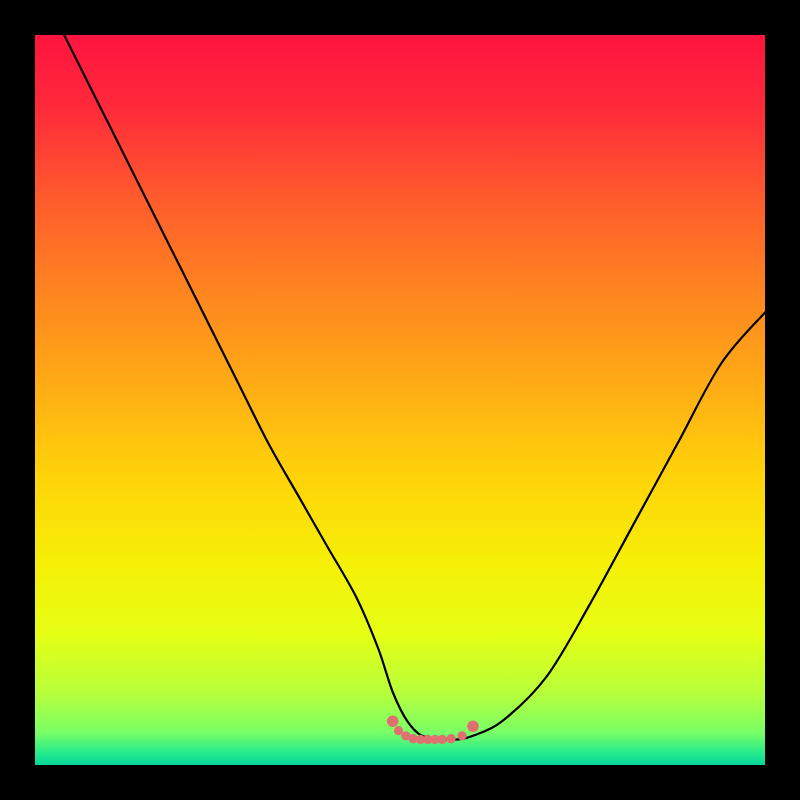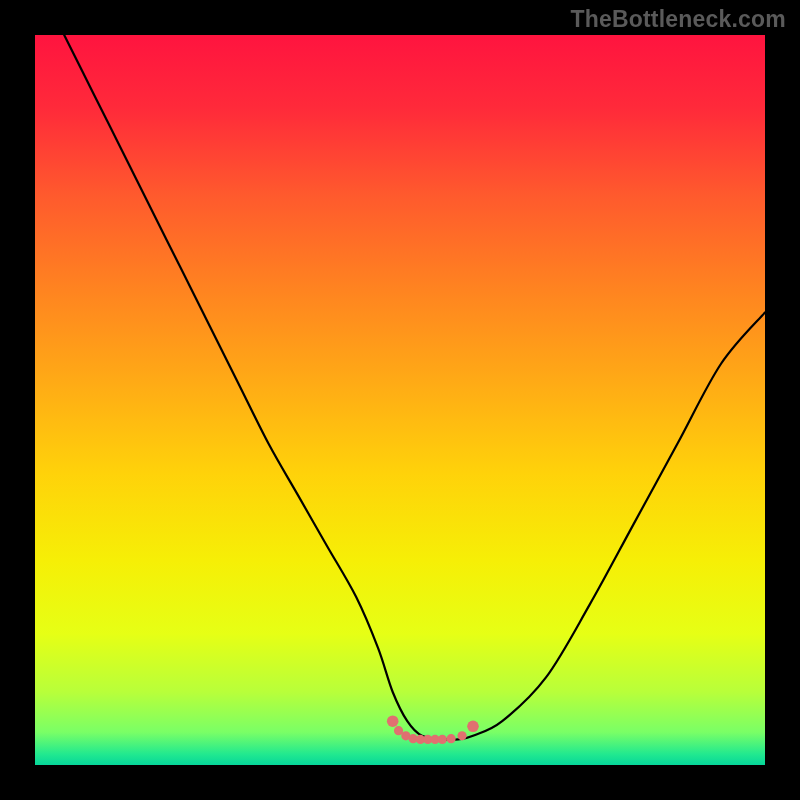--- a/index.html
+++ b/index.html
@@ -89,14 +89,13 @@
           <circle cx="392.74" cy="704.45" r="4.6" fill="#e07070"></circle>
           <circle cx="400.04" cy="704.45" r="4.6" fill="#e07070"></circle>
           <circle cx="407.34" cy="704.45" r="4.6" fill="#e07070"></circle>
           <circle cx="416.10" cy="703.72" r="4.6" fill="#e07070"></circle>
           <circle cx="427.05" cy="700.80" r="4.6" fill="#e07070"></circle>
           <circle cx="438.00" cy="691.31" r="5.8" fill="#e07070"></circle>
         </g>
     </svg>
   </div>
 
-  <div class="watermark">TheBottleneck.com</div>
 </div>
 
 </body></html>

